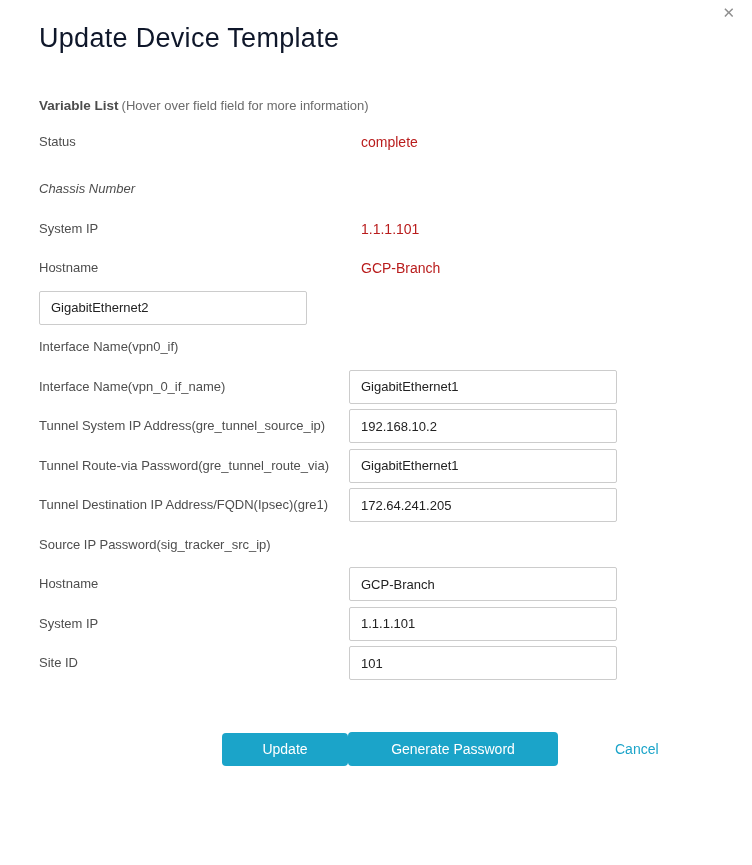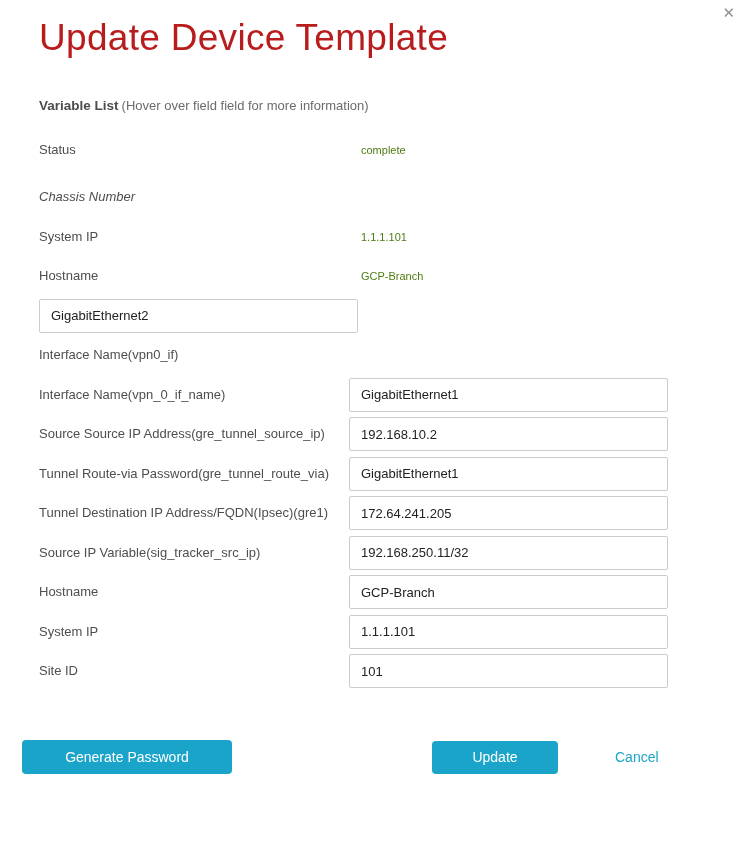--- a/index.html
+++ b/index.html
@@ -21,63 +21,63 @@
     position: absolute;
     top: 4px; right: 17px;
     font-size: 15px;
     color: #8f8f8f;
     font-weight: 400;
     cursor: pointer;
     line-height: 18px;
   }
   h1.title {
     margin: 0;
-    font-size: 37px;
+    font-size: 27px;
     font-weight: 400;
-    color: #b91c1c;
+    color: #0f172a;
     letter-spacing: 0.3px;
     line-height: 32px;
   }
   .section-heading {
     margin-top: 44px;
     font-size: 13px;
     color: #6b6b6b;
     line-height: 16px;
   }
   .section-heading .bold {
     font-weight: bold;
     color: #4c4c4c;
     font-size: 13.5px;
     margin-right: 3px;
   }
-  #rows { margin-top: 22px; }
+  #rows { margin-top: 14px; }
   .row {
     display: flex;
     align-items: center;
     height: 28px;
     margin-bottom: 11.5px;
   }
   .row.gap { margin-top: 19px; font-style: italic; }
   .flabel {
     width: 310px;
     min-width: 310px;
     font-size: 13px;
     color: #4e4e4e;
     white-space: nowrap;
     overflow: hidden;
     line-height: 16px;
   }
   .fvalue {
-    font-size: 11px;
-    color: #4d7c0f;
+    font-size: 14px;
+    color: #b91c1c;
     padding-left: 12px;
     white-space: nowrap;
   }
   input.finput {
-    width: 319px;
+    width: 268px;
     height: 28px;
     border: 1px solid #cccccc;
     border-radius: 2px;
     padding: 16px 11px;
     font-size: 13px;
     color: #222222;
     font-family: "Liberation Sans", sans-serif;
     background: #ffffff;
     outline: none;
   }
@@ -141,48 +141,47 @@
         <input type="text" class="finput" value="GigabitEthernet2" style="">
       </div>
       <div class="row">
         <div class="flabel">Interface Name(vpn0_if)</div>
       </div>
       <div class="row">
         <div class="flabel">Interface Name(vpn_0_if_name)</div>
         <input type="text" class="finput" value="GigabitEthernet1" style="">
       </div>
       <div class="row">
-        <div class="flabel">Source Source IP Address(gre_tunnel_source_ip)</div>
+        <div class="flabel">Tunnel System IP Address(gre_tunnel_source_ip)</div>
         <input type="text" class="finput" value="192.168.10.2" style="">
       </div>
       <div class="row">
         <div class="flabel">Tunnel Route-via Password(gre_tunnel_route_via)</div>
         <input type="text" class="finput" value="GigabitEthernet1" style="">
       </div>
       <div class="row">
         <div class="flabel">Tunnel Destination IP Address/FQDN(Ipsec)(gre1)</div>
         <input type="text" class="finput" value="172.64.241.205" style="">
       </div>
       <div class="row">
-        <div class="flabel">Source IP Variable(sig_tracker_src_ip)</div>
-        <input type="text" class="finput" value="192.168.250.11/32" style="">
+        <div class="flabel">Source IP Password(sig_tracker_src_ip)</div>
       </div>
       <div class="row">
         <div class="flabel">Hostname</div>
         <input type="text" class="finput" value="GCP-Branch" style="">
       </div>
       <div class="row">
         <div class="flabel">System IP</div>
         <input type="text" class="finput" value="1.1.1.101" style="">
       </div>
       <div class="row">
         <div class="flabel">Site ID</div>
         <input type="text" class="finput" value="101" style="">
       </div>
     </div>
 
   <div class="footer">
+    <button class="btn upd">Update</button>
     <button class="btn gen">Generate Password</button>
-    <button class="btn upd">Update</button>
     <a class="cancel-link">Cancel</a>
   </div>
 
 </div>
 
 </body></html>

